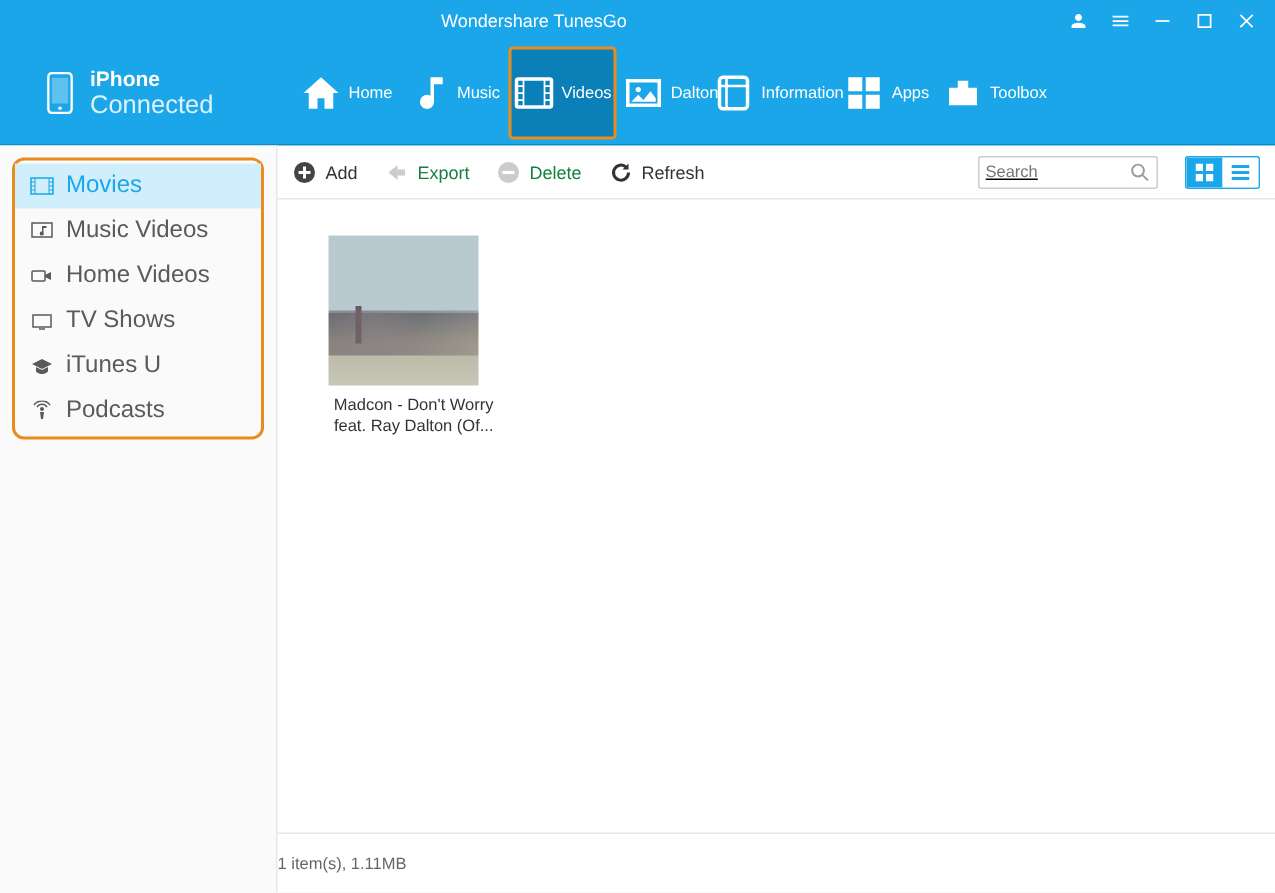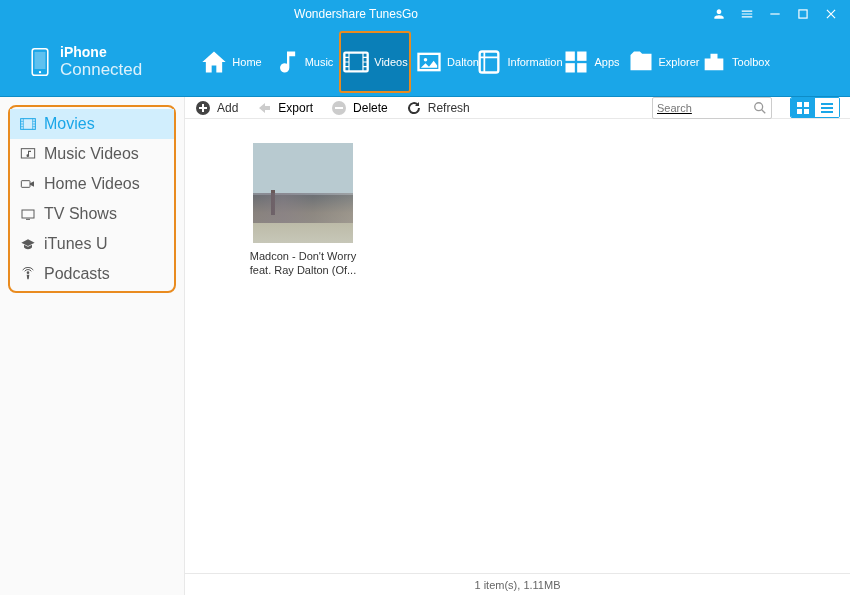--- a/index.html
+++ b/index.html
@@ -30,46 +30,46 @@
 .sidebar { width: 185px; background: #fafafa; border-right: 1px solid #e8e8e8; padding-top: 4px; }
 .side-group { margin: 4px 8px; border: 2px solid #e98b1f; border-radius: 8px; padding: 2px 0; }
 .side-item { height: 30px; display: flex; align-items: center; gap: 8px; padding: 0 10px; font-size: 16px; color: #5a5a5a; cursor: pointer; }
 .side-item.active { background: #d1eefd; color: #1aa6e8; }
 .side-icon { width: 16px; height: 14px; display: inline-flex; align-items: center; justify-content: center; }
 .side-icon svg { width: 16px; height: 14px; fill: #5a5a5a; }
 .side-item.active .side-icon svg { fill: #1aa6e8; }
 
 
 .main { flex: 1; display: flex; flex-direction: column; }
-.toolbar { height: 22px; border-bottom: 1px solid #e8e8e8; display: flex; padding: 0 10px; gap: 18px; font-size: 12px; }
+.toolbar { height: 36px; border-bottom: 1px solid #e8e8e8; display: flex; align-items: center; padding: 0 10px; gap: 18px; font-size: 12px; }
 .tool-btn { display: flex; align-items: center; gap: 6px; cursor: pointer; color: #333; }
-.tool-btn.disabled { color: #000000; cursor: default; }
+.tool-btn.disabled { color: #15803d; cursor: default; }
 .tool-icon { width: 16px; height: 16px; display: inline-flex; align-items: center; justify-content: center; }
 .tool-icon svg { width: 16px; height: 16px; }
 .toolbar-spacer { flex: 1; }
 .search-box { width: 120px; height: 22px; border: 1px solid #ccc; border-radius: 2px; display: flex; align-items: center; padding: 0 4px; text-decoration: underline; }
 .search-box input { border: none; outline: none; flex: 1; font-size: 11px; width: 70px; }
 .search-box .mag { width: 14px; height: 14px; fill: #999; }
 .view-toggle { display: flex; border: 1px solid #1aa6e8; border-radius: 2px; overflow: hidden; }
 .view-btn { width: 24px; height: 20px; display: flex; align-items: center; justify-content: center; cursor: pointer; background: #fff; }
 .view-btn.active { background: #1aa6e8; }
 .view-btn svg { width: 12px; height: 12px; }
 .view-btn.active svg { fill: #fff; }
 .view-btn:not(.active) svg { fill: #1aa6e8; }
 
 
 .grid { flex: 1; padding: 24px; overflow: auto; }
-.thumb { width: 120px; text-align: center; margin-left: 34px; }
+.thumb { width: 120px; text-align: right; }
 .thumb-img { width: 100px; height: 100px; margin: 0 auto; background: linear-gradient(to bottom, #b8cad0 0%, #b8cad0 52%, #7a8a8a 52%, #b7b5a0 70%, #c7c7b8 100%); position: relative; overflow: hidden; }
 .thumb-img::before { content: ""; position: absolute; bottom: 28px; left: 18px; width: 4px; height: 25px; background: #6a5a5a; }
 .thumb-img::after { content: ""; position: absolute; bottom: 20px; left: 0; right: 0; height: 30px; background: linear-gradient(90deg, rgba(90,80,90,.5) 0%, rgba(120,110,120,.7) 30%, rgba(90,80,90,.45) 60%, rgba(130,120,120,.5) 100%); }
 .thumb-caption { font-size: 11px; color: #333; margin-top: 6px; line-height: 1.3; }
 
 
-.statusbar { height: 22px; border-top: 1px solid #e8e8e8; font-size: 11px; color: #666; display: flex; align-items: center; justify-content: center; }
+.statusbar { height: 40px; border-top: 1px solid #e8e8e8; font-size: 11px; color: #666; display: flex; align-items: center; }
 </style>
 </head>
 <body>
 
 <div class="titlebar">
   <div class="title">Wondershare TunesGo</div>
   <div class="controls">
     <span class="ctrl-icon">
         <svg viewBox="0 0 24 24">
           <path fill="#fff" d="M12 12c2.2 0 4-1.8 4-4s-1.8-4-4-4-4 1.8-4 4 1.8 4 4 4zm0 2c-2.7 0-8 1.3-8 4v2h16v-2c0-2.7-5.3-4-8-4z"></path>
@@ -162,28 +162,20 @@
             <rect x="13" y="3" width="8" height="8" fill="#fff"></rect>
             <rect x="3" y="13" width="8" height="8" fill="#fff"></rect>
             <rect x="13" y="13" width="8" height="8" fill="#fff"></rect>
           </svg>
         </span>
       <span class="nav-tab-label">Apps</span>
     </div>
     <div class="nav-tab">
       <span class="nav-tab-icon">
           <svg viewBox="0 0 24 24">
-            <path fill="#fff" d="M3 6l3-3h5l2 2h8v3H3zm0 2h18v11H3z"></path>
-          </svg>
-        </span>
-      <span class="nav-tab-label">Explorer</span>
-    </div>
-    <div class="nav-tab">
-      <span class="nav-tab-icon">
-          <svg viewBox="0 0 24 24">
             <path fill="#fff" d="M4 9h16v10H4zm5-4h6v4H9zm-5 8h16"></path>
           </svg>
         </span>
       <span class="nav-tab-label">Toolbox</span>
     </div>
   </div>
 </div>
 
 <div class="content">
   <div class="sidebar">

